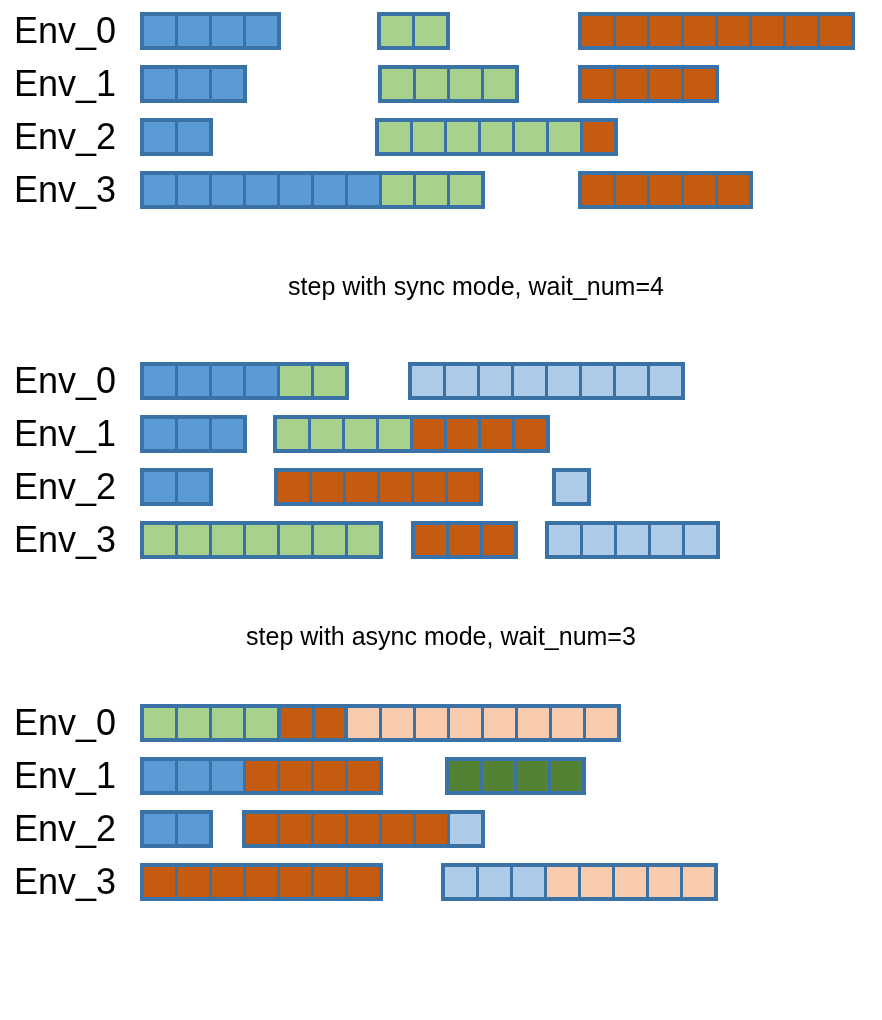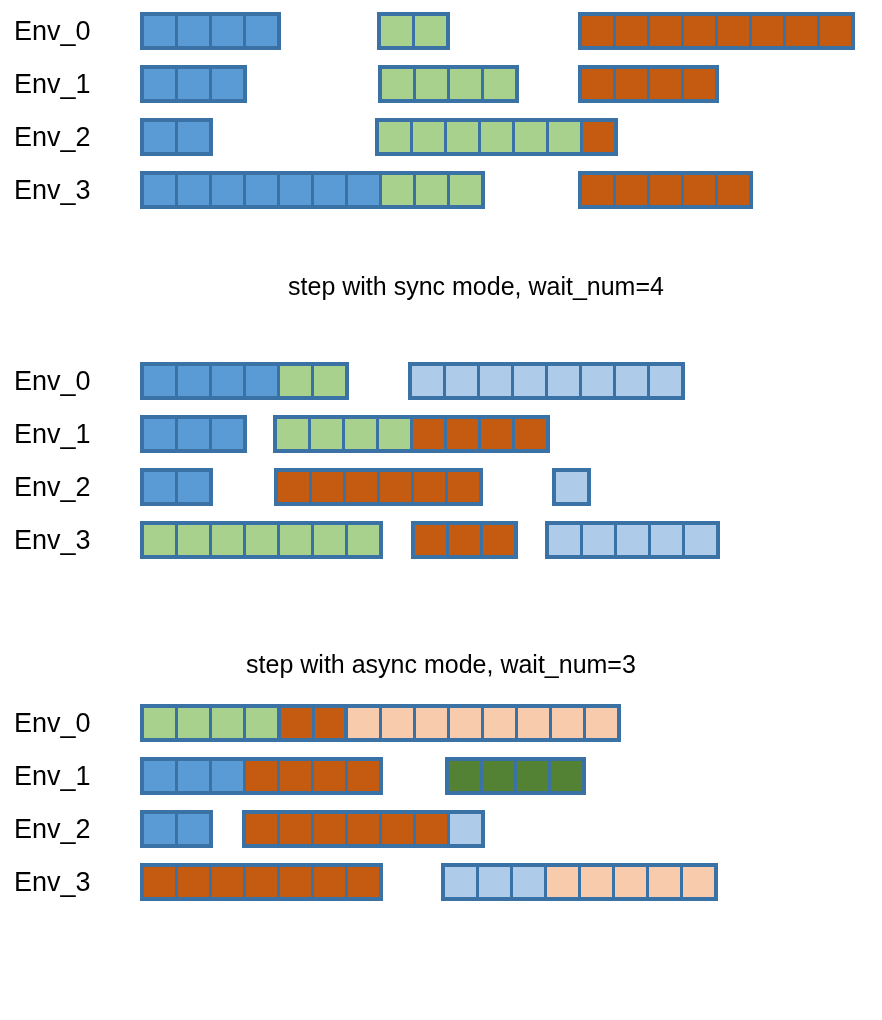--- a/index.html
+++ b/index.html
@@ -33,21 +33,21 @@
     width: 882px;
     height: 46px;
   }
   .row-label {
     position: absolute;
     left: 14px;
     top: 0;
     width: 118px;
     height: 46px;
     line-height: 46px;
-    font-size: 27px;
+    font-size: 36px;
     letter-spacing: 0px;
     color: #000000;
     text-align: left;
     white-space: nowrap;
   }
   .group {
     position: absolute;
     top: 4px;
     box-sizing: border-box;
     background: #3a72a6;
@@ -245,21 +245,21 @@
         </div>
         <div class="group" style="left: 545px;">
           <div class="cell c-lightblue"></div>
           <div class="cell c-lightblue"></div>
           <div class="cell c-lightblue"></div>
           <div class="cell c-lightblue"></div>
           <div class="cell c-lightblue"></div>
         </div>
       </div>
     </div>
-    <div class="caption" style="top: 622px; margin-top: 28px;">step with async mode, wait_num=3</div>
+    <div class="caption" style="top: 622px;">step with async mode, wait_num=3</div>
     <div class="chart-block" style="top: 700px; height: 212px;">
       <div class="row" style="top: 0px;">
         <div class="row-label">Env_0</div>
         <div class="group" style="left: 140px;">
           <div class="cell c-green"></div>
           <div class="cell c-green"></div>
           <div class="cell c-green"></div>
           <div class="cell c-green"></div>
         </div>
         <div class="group" style="left: 277px;">

